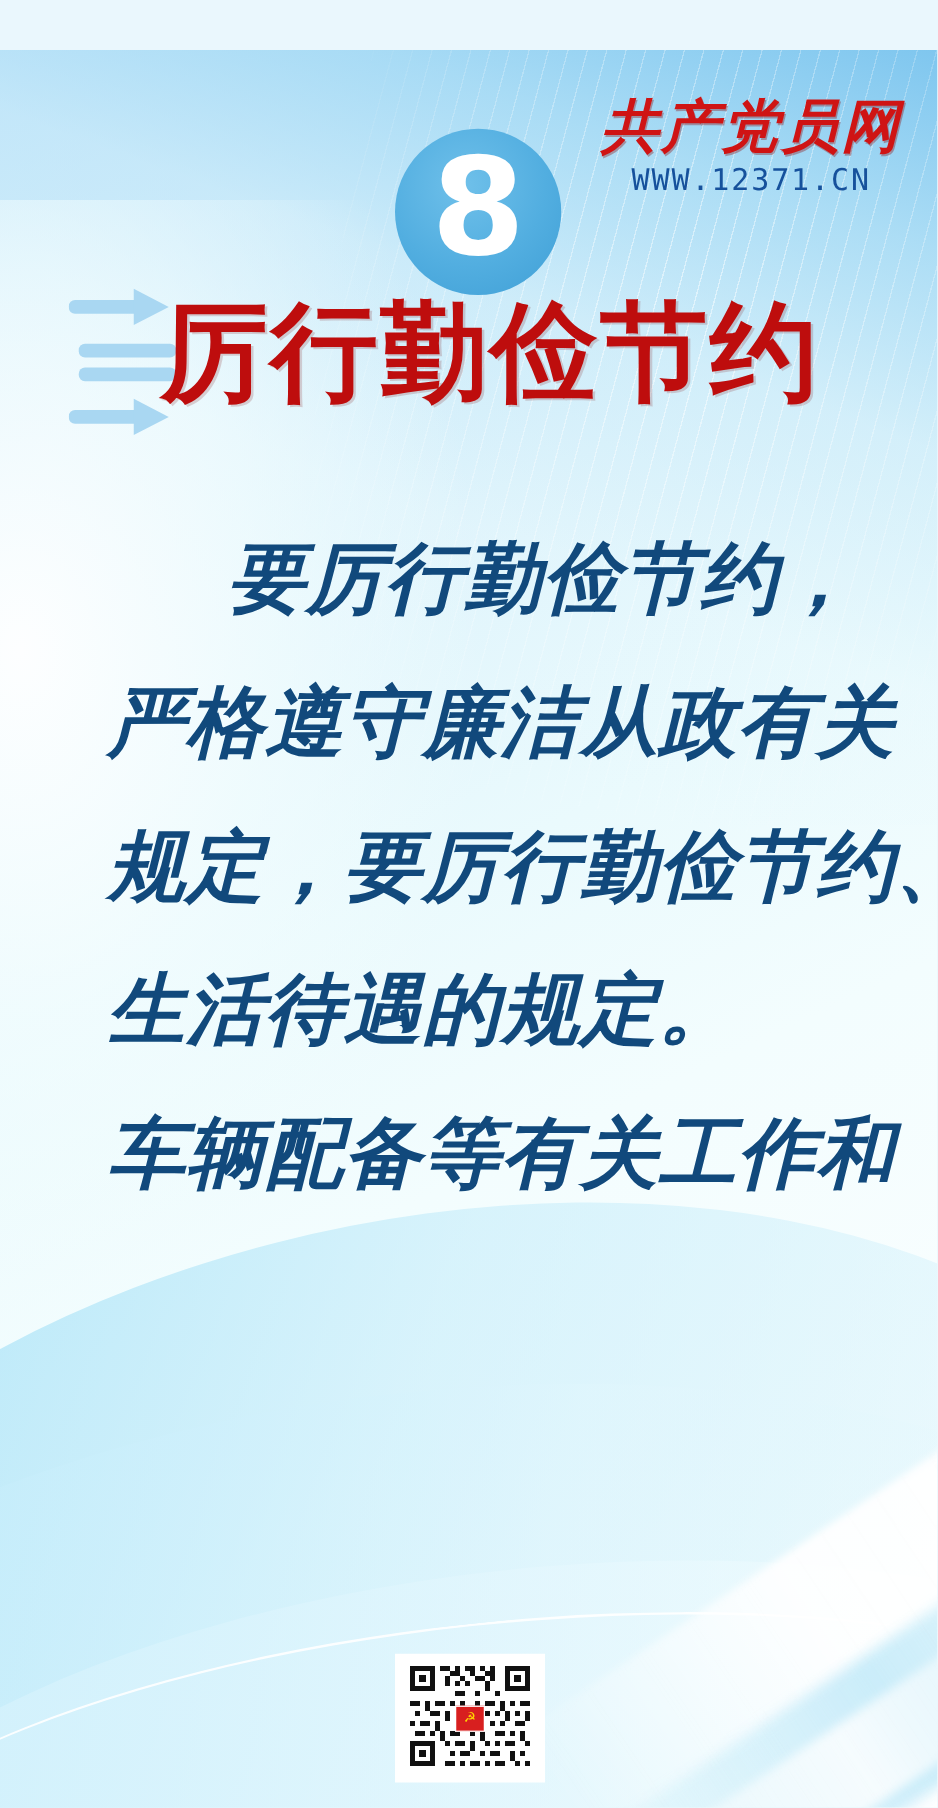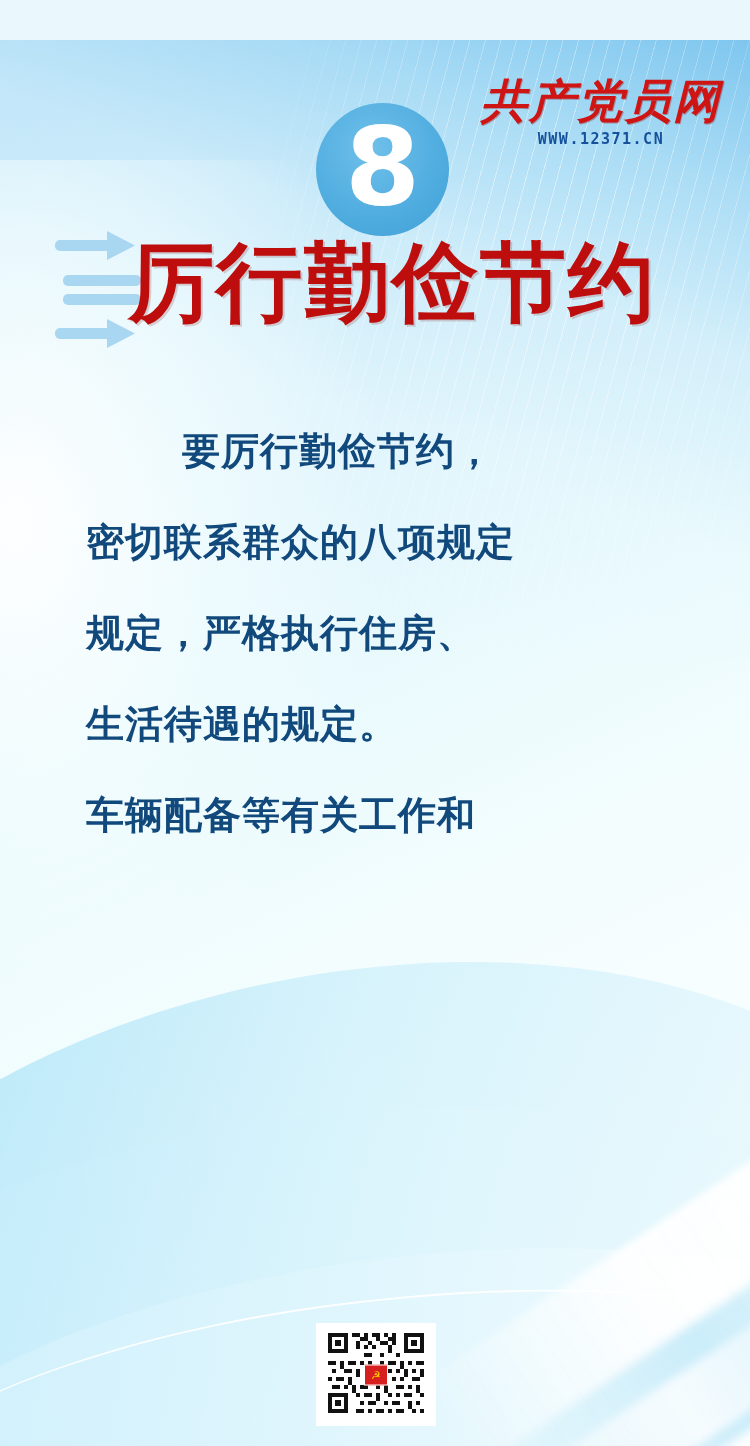--- a/index.html
+++ b/index.html
@@ -101,22 +101,22 @@
     line-height:1;
     color:#cf1414;
     letter-spacing:2px;
     font-style:italic;
     text-shadow:1px 1px 0 rgba(140,10,10,.35);
     white-space:nowrap;
   }
   .logo-url{
     margin-top:6px;
     font-family:"DejaVu Sans Mono","Liberation Mono",monospace;
-    font-weight:bold;
-    font-size:15px;
+    font-weight:normal;
+    font-size:24px;
     letter-spacing:1.5px;
     color:#16519c;
   }
 
   .badge{
     position:absolute;left:316px;top:63px;
     width:133px;height:133px;border-radius:50%;
     background:radial-gradient(circle at 42% 34%, #6fc0ea 0%, #52aee0 55%, #3f9fd6 100%);
     z-index:5;
     display:flex;align-items:center;justify-content:center;
@@ -149,26 +149,27 @@
   }
 
   
   .body-block{
     position:absolute;left:86px;top:392px;width:580px;
     z-index:7;
   }
   .body-line{
     font-family:"DejaVu Sans","Liberation Sans",sans-serif;
     font-weight:bold;
-    font-size:38px;
+    font-size:62px;
     line-height:1.0;
     color:#11497c;
     letter-spacing:1px;
     margin-bottom:53px;
     white-space:nowrap;
+    font-style:italic;
   }
   .body-line.indent{ padding-left:96px; }
   .body-line:last-child{ margin-bottom:0; }
 
   
   .footer{
     position:absolute;left:0;top:1148px;width:750px;text-align:center;z-index:7;
   }
   .footer-main{
     font-family:"DejaVu Serif","Liberation Serif",serif;
@@ -242,22 +243,22 @@
         <rect x="0" y="98" width="62" height="11" rx="5"></rect>
         <polygon points="52,89 52,118 80,103.5"></polygon>
       </g>
     </svg>
   </div>
 
   <div class="title">厉行勤俭节约</div>
 
   <div class="body-block">
     <div class="body-line indent">要厉行勤俭节约，</div>
-    <div class="body-line">密切联系群众的八项规定</div>
-    <div class="body-line">规定，严格执行住房、</div>
+    <div class="body-line">严格遵守廉洁从政有关</div>
+    <div class="body-line">规定，要厉行勤俭节约、</div>
     <div class="body-line">生活待遇的规定。</div>
     <div class="body-line">车辆配备等有关工作和</div>
   </div>
 
 
   <div class="qr-wrap">
     <div class="qr-inner">
       <svg width="104" height="92" viewBox="0 0 26 23" shape-rendering="crispEdges" aria-hidden="true">
         <rect width="26" height="23" fill="#ffffff"></rect>
         <g fill="#111111">

